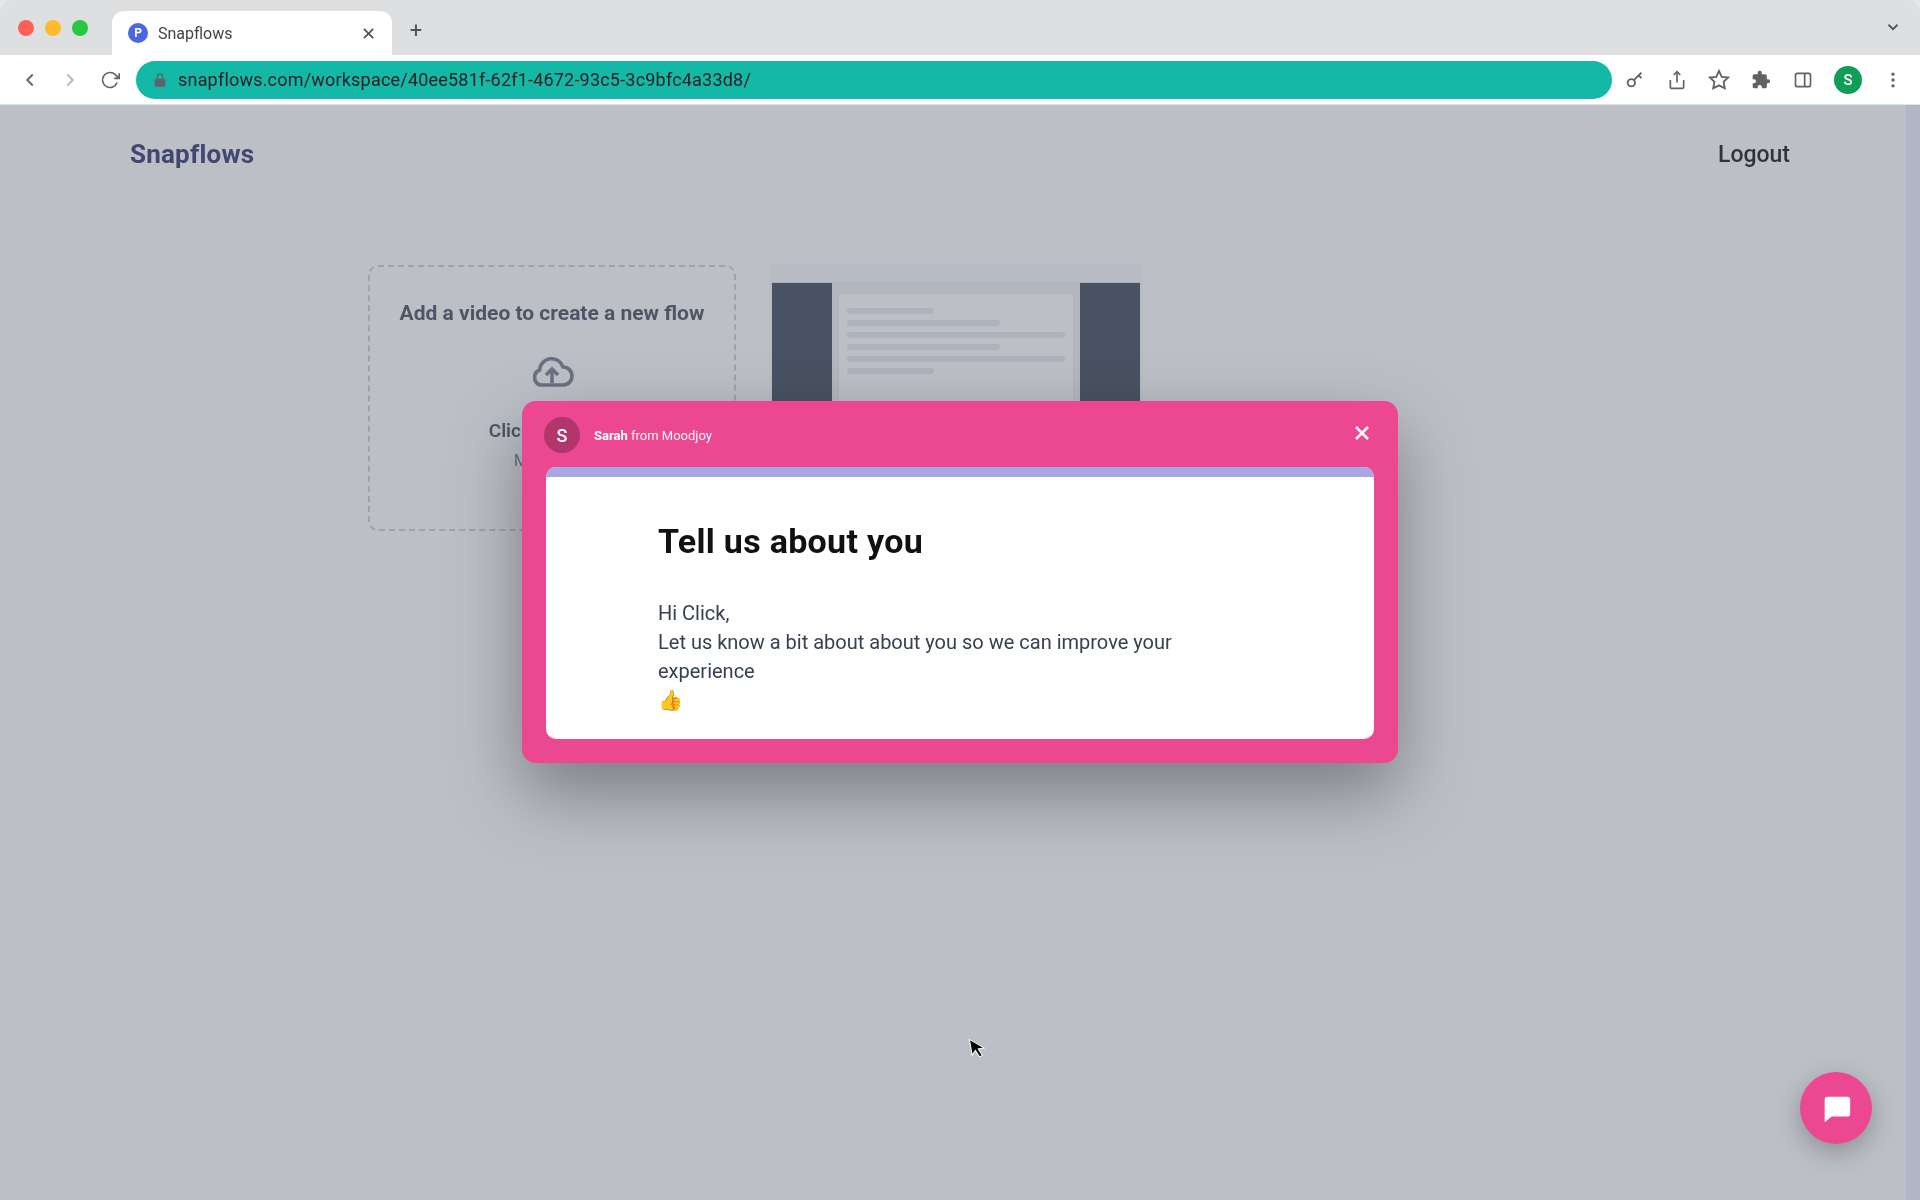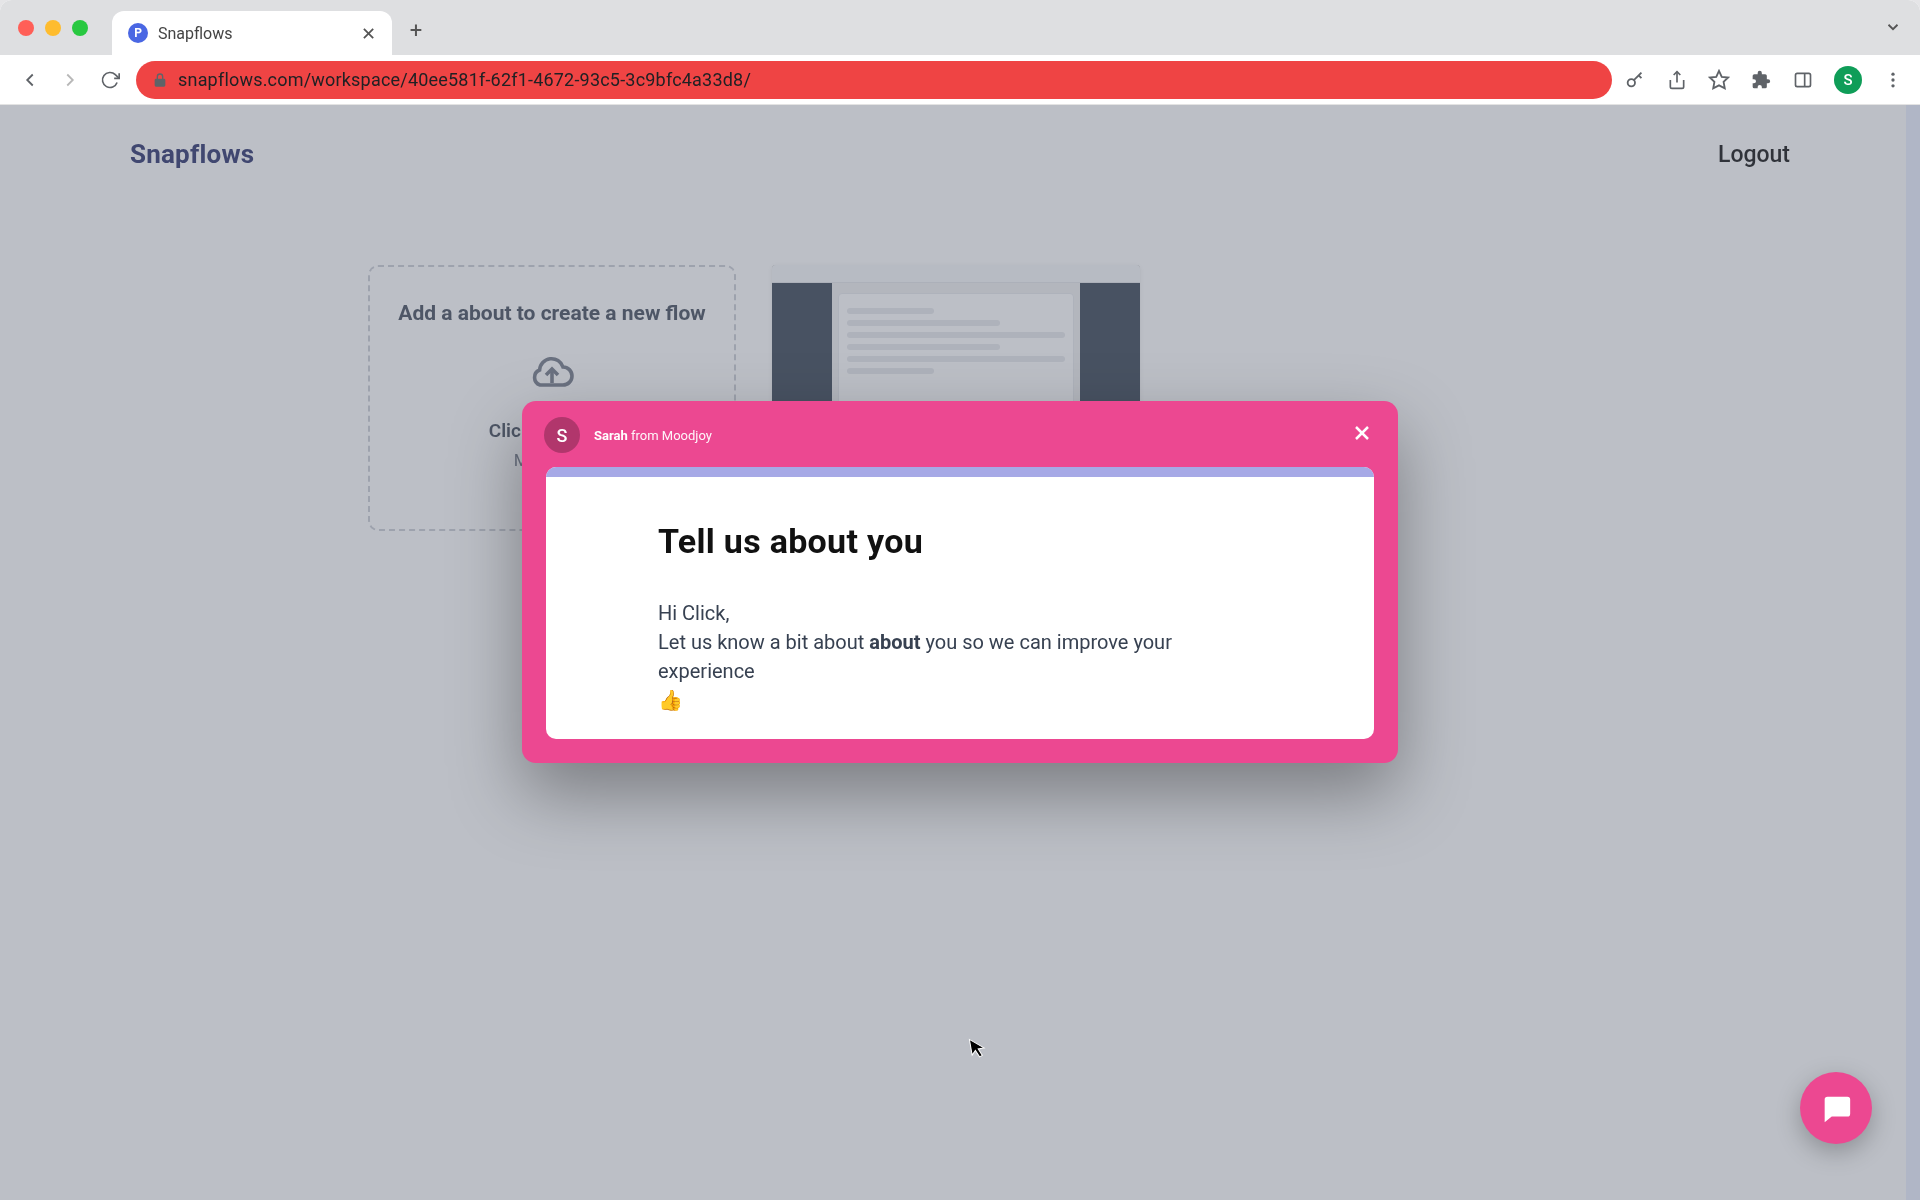--- a/index.html
+++ b/index.html
@@ -80,21 +80,21 @@
       align-items:center;
       padding: 0 16px;
       gap: 12px;
       border-bottom: 1px solid #e3e3e3;
     }
     .nav-btn { width: 28px; display:flex; align-items:center; justify-content:center; color:#5f6368; cursor:pointer; }
     .nav-btn.disabled { color:#b8b8b8; }
     .address-bar {
       flex:1;
       height: 38px;
-      background: #ef4444;
+      background: #14b8a6;
       border-radius: 20px;
       display:flex;
       align-items:center;
       padding: 0 16px;
       gap: 10px;
       font-size: 18px;
       color:#5f6368;
     }
     .lock-icon { color:#5f6368; }
     .address-text { flex:1; color:#202124; font-size: 18px; letter-spacing: 0.2px;}
@@ -278,21 +278,21 @@
       font-weight: 700;
       color:#111;
       letter-spacing: 0.3px;
     }
     .modal-text {
       margin-top: 38px;
       font-size: 20px;
       line-height: 1.45;
       color:#374151;
     }
-    .modal-text .bold { font-weight:700; }
+    .modal-text .bold { font-weight:400; }
     .emoji { font-size: 20px; }
     .modal-cta {
       margin-top: 46px;
       display:flex;
       justify-content:flex-end;
     }
     .answer-btn {
       background:#3f4389;
       color:#fff;
       border:none;
@@ -434,21 +434,21 @@
 
       <div class="right-edge"></div>
 
       <div class="app-header">
         <div class="app-logo">Snapflows</div>
         <div class="logout-link">Logout</div>
       </div>
 
       <div class="content-row">
         <div class="upload-card">
-          <div class="upload-title">Add a about to create a new flow</div>
+          <div class="upload-title">Add a video to create a new flow</div>
           <div class="cloud-icon">
             <svg width="48" height="48" viewBox="0 0 24 24" fill="none" stroke="currentColor" stroke-width="1.8">
                 <path d="M17.5 19a4.5 4.5 0 0 0 0-9 6 6 0 0 0-11.7 1.5A4 4 0 0 0 6 19h11.5z"></path>
                 <polyline points="9 14 12 11 15 14"></polyline>
                 <line x1="12" y1="11" x2="12" y2="18"></line>
               </svg>
           </div>
           <div class="upload-click">Click to upload</div>
           <div class="upload-formats">Mp4, Mov,</div>
         </div>

